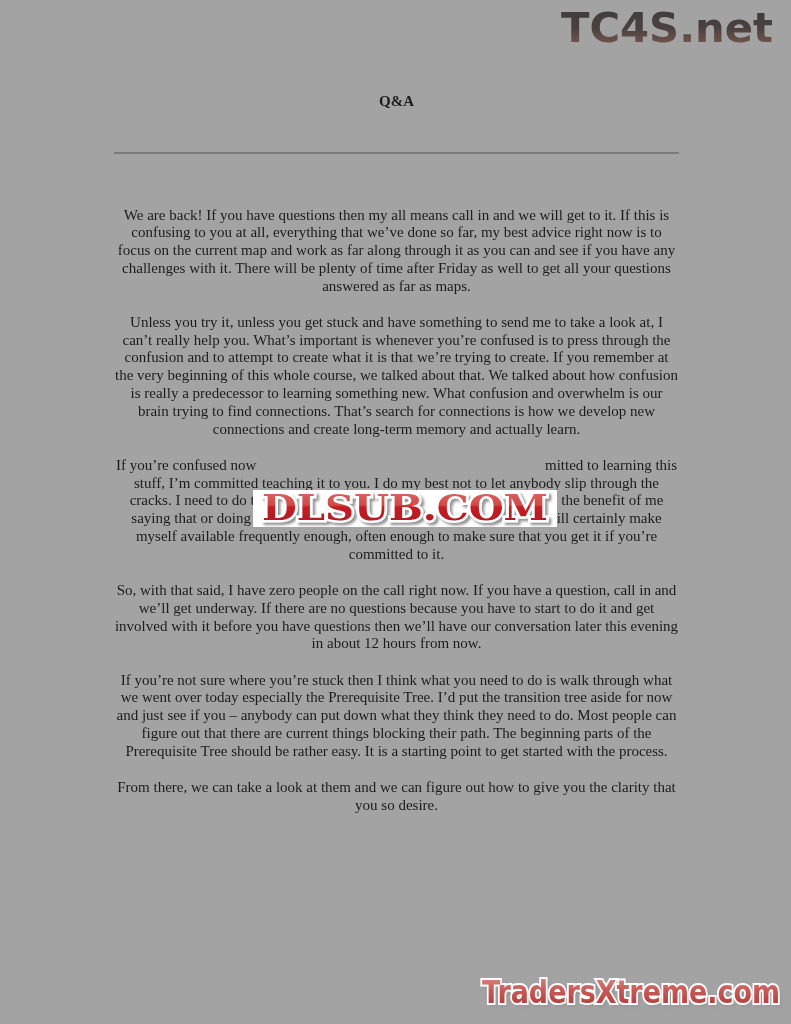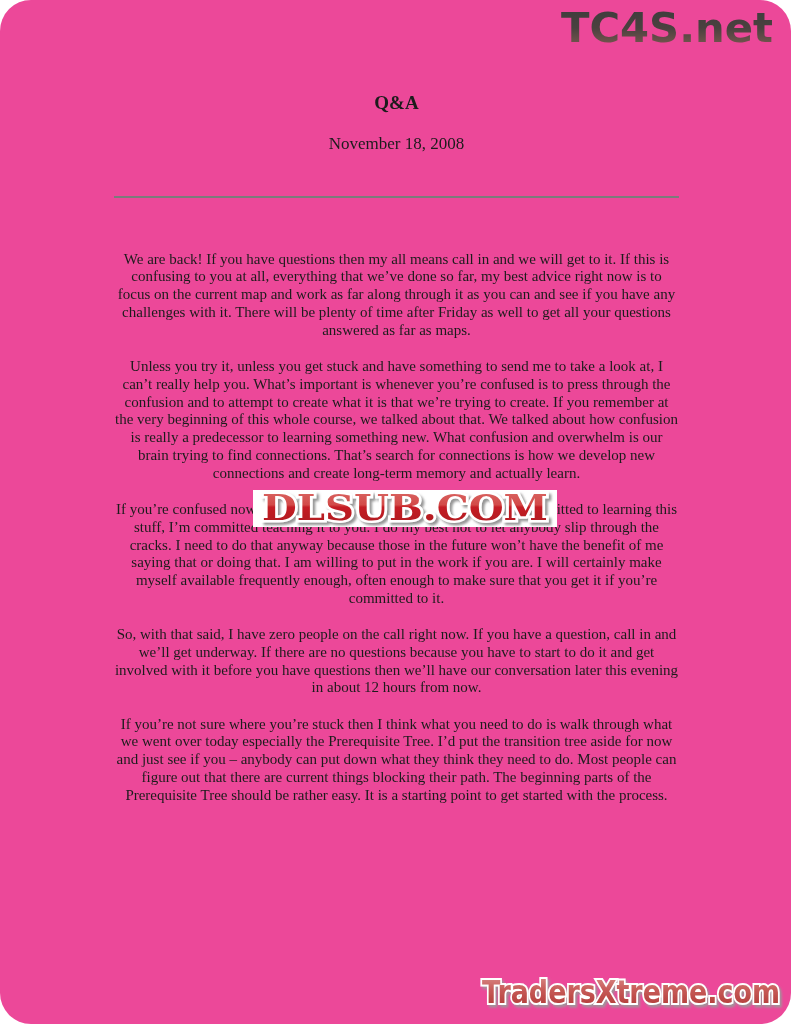--- a/index.html
+++ b/index.html
@@ -1,46 +1,45 @@
 <!DOCTYPE html>
 <html><head>
 <meta charset="utf-8">
 <style>
   * { margin: 0; padding: 0; box-sizing: border-box; }
   html, body { background: #ffffff; }
   .page {
     position: relative;
     width: 791px;
     height: 1024px;
-    background: #ec4899;
+    background: #a3a3a3;
     overflow: hidden;
     font-family: "Liberation Serif", serif;
     color: #1c1c1c;
-    border-radius: 31px;
   }
 
   
   .logo-top {
     position: absolute;
     top: 5px;
     right: 8px;
   }
   .logo-top svg { filter: blur(0.3px); }
 
   
   .doc {
     position: absolute;
     left: 114px;
     top: 0;
     width: 565px;
   }
   .doc-title {
     margin-top: 93px;
     text-align: center;
-    font-size: 19px;
+    font-size: 15px;
     font-weight: bold;
     line-height: 1.1;
   }
   .doc-date {
     margin-top: 21px;
     text-align: center;
     font-size: 17px;
     line-height: 1.1;
   }
   .doc-rule {
@@ -98,28 +97,28 @@
           <stop offset="0.8" stop-color="#6f524c"></stop>
           <stop offset="1" stop-color="#8c6a61"></stop>
         </linearGradient>
       </defs>
       <text x="0" y="37" font-family="'DejaVu Sans', sans-serif" font-weight="bold" font-size="41" fill="url(#tc4sGrad)" textLength="212" lengthAdjust="spacingAndGlyphs">TC4S.net</text>
     </svg>
   </div>
 
   <div class="doc">
     <div class="doc-title">Q&amp;A</div>
-    <div class="doc-date">November 18, 2008</div>
     <hr class="doc-rule">
 
     <p class="first">We are back! If you have questions then my all means call in and we will get to it. If this is confusing to you at all, everything that we’ve done so far, my best advice right now is to focus on the current map and work as far along through it as you can and see if you have any challenges with it. There will be plenty of time after Friday as well to get all your questions answered as far as maps.</p>
     <p>Unless you try it, unless you get stuck and have something to send me to take a look at, I can’t really help you. What’s important is whenever you’re confused is to press through the confusion and to attempt to create what it is that we’re trying to create. If you remember at the very beginning of this whole course, we talked about that. We talked about how confusion is really a predecessor to learning something new. What confusion and overwhelm is our brain trying to find connections. That’s search for connections is how we develop new connections and create long-term memory and actually learn.</p>
     <p><span>If you’re confused now</span> <span class="gap"></span><span>mitted to learning this stuff, I’m committed teaching it to you. I do my best not to let anybody slip through the cracks. I need to do that anyway because those in the future won’t have the benefit of me saying that or doing that. I am willing to put in the work if you are. I will certainly make myself available frequently enough, often enough to make sure that you get it if you’re committed to it.</span></p>
     <p>So, with that said, I have zero people on the call right now. If you have a question, call in and we’ll get underway. If there are no questions because you have to start to do it and get involved with it before you have questions then we’ll have our conversation later this evening in about 12 hours from now.</p>
     <p>If you’re not sure where you’re stuck then I think what you need to do is walk through what we went over today especially the Prerequisite Tree. I’d put the transition tree aside for now and just see if you – anybody can put down what they think they need to do. Most people can figure out that there are current things blocking their path. The beginning parts of the Prerequisite Tree should be rather easy. It is a starting point to get started with the process.</p>
+    <p>From there, we can take a look at them and we can figure out how to give you the clarity that you so desire.</p>
   </div>
 
   <div class="watermark">
     <svg width="300" height="37">
       <defs>
         <linearGradient id="dlsubGrad" x1="0" y1="0" x2="0" y2="1">
           <stop offset="0" stop-color="#db6e6c"></stop>
           <stop offset="0.45" stop-color="#d34a48"></stop>
           <stop offset="0.5" stop-color="#c51f25"></stop>
           <stop offset="1" stop-color="#aa1a20"></stop>

